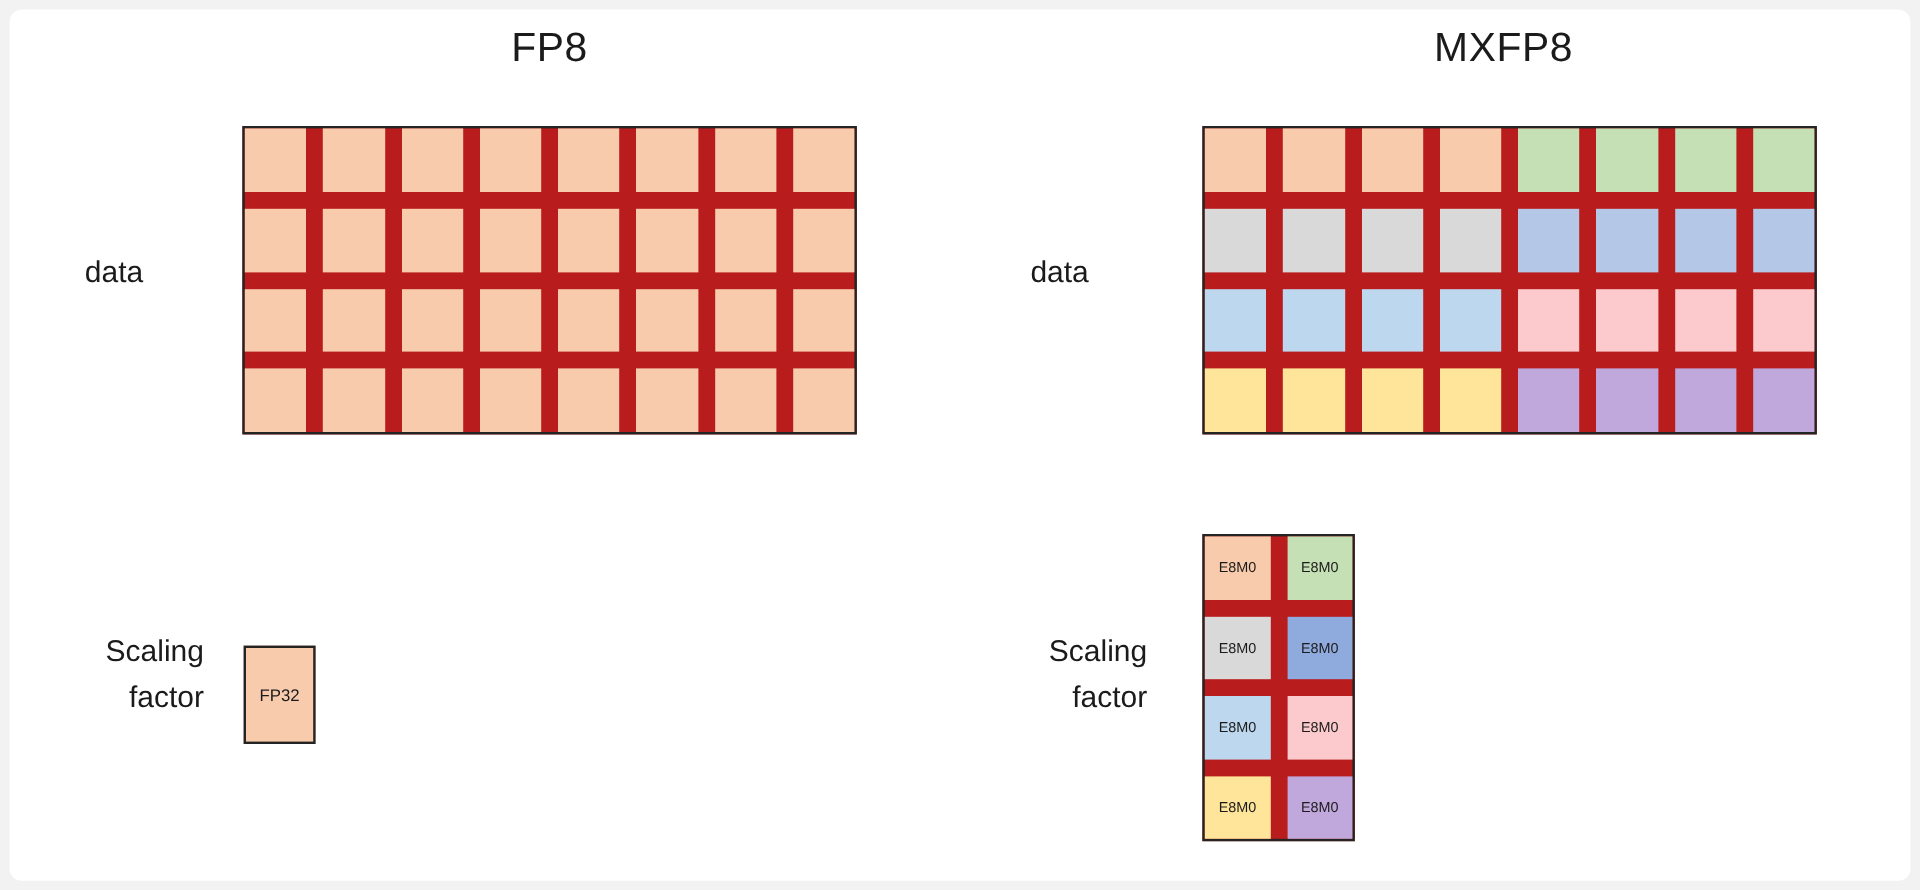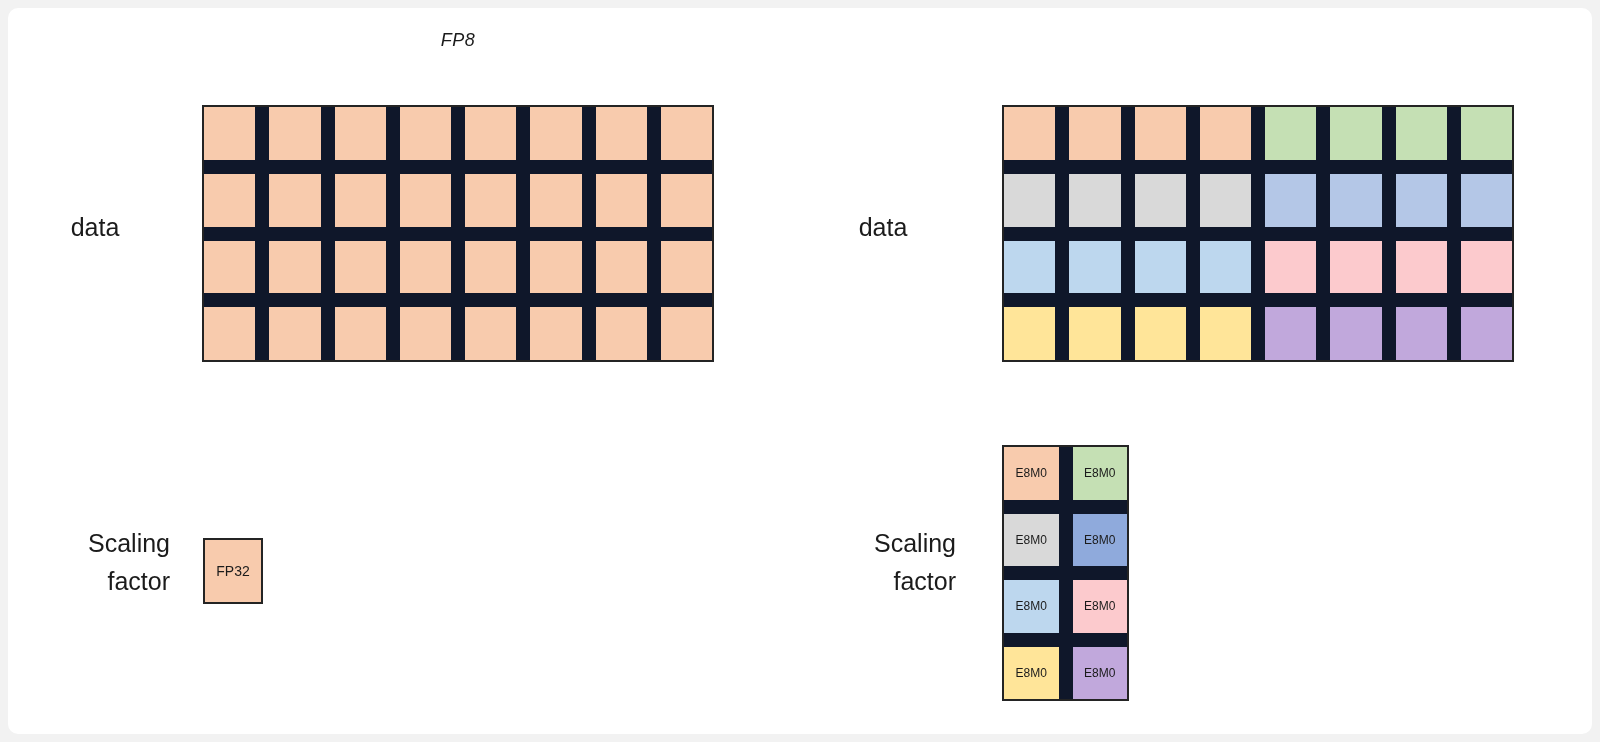--- a/index.html
+++ b/index.html
@@ -12,65 +12,64 @@
   }
   .card {
     position: absolute;
     left: 8px; top: 8px; right: 8px; bottom: 8px;
     background: #ffffff;
     border-radius: 10px;
   }
   .abs { position: absolute; }
 
   .panel-title {
-    font-size: 18px;
+    font-size: 34px;
     line-height: 32px;
     text-align: center;
     letter-spacing: 0.5px;
-    font-style: italic;
   }
   .side-label {
     font-size: 25px;
     line-height: 30px;
     text-align: center;
   }
   .scaling-label {
     font-size: 25px;
     line-height: 38px;
     text-align: right;
     white-space: pre-line;
   }
 
   
   .cellgrid {
     display: grid;
     gap: 14px;
     padding: 0;
-    background: #0f172a;
+    background: #b91c1c;
     border: 2px solid #242424;
     box-sizing: border-box;
   }
   .cellgrid .cell {
     display: flex;
     align-items: center;
     justify-content: center;
     font-size: 12px;
     color: #1b1b1b;
   }
 
   .data-grid {
     width: 512px; height: 257px;
   }
 
   .scale-grid {
     width: 127px; height: 256px;
   }
 
   .single-cell {
-    width: 60px; height: 66px;
+    width: 60px; height: 82px;
     border: 2px solid #242424;
     box-sizing: border-box;
     display: flex;
     align-items: center;
     justify-content: center;
     font-size: 14px;
     color: #1b1b1b;
   }
 </style>
 </head>
@@ -115,20 +114,21 @@
       <div class="cell" style="background: rgb(248, 203, 173);"></div>
       <div class="cell" style="background: rgb(248, 203, 173);"></div>
       <div class="cell" style="background: rgb(248, 203, 173);"></div>
     </div>
 
   <div class="abs scaling-label" style="left:12px; top:516px; width:150px;">Scaling
 factor</div>
 
   <div class="abs single-cell" style="left: 195px; top: 530px; background: rgb(248, 203, 173);">FP32</div>
 
+  <div class="abs panel-title" style="left:1045px; top:16px; width:400px;">MXFP8</div>
 
   <div class="abs side-label" style="left:800px; top:204px; width:150px;">data</div>
 
   <div class="abs cellgrid data-grid" style="left: 994px; top: 97px; grid-template-columns: repeat(8, 1fr); grid-template-rows: repeat(4, 1fr);" data-grid="mxfp8.data_grid">
       <div class="cell" style="background: rgb(248, 203, 173);"></div>
       <div class="cell" style="background: rgb(248, 203, 173);"></div>
       <div class="cell" style="background: rgb(248, 203, 173);"></div>
       <div class="cell" style="background: rgb(248, 203, 173);"></div>
       <div class="cell" style="background: rgb(197, 224, 180);"></div>
       <div class="cell" style="background: rgb(197, 224, 180);"></div>

